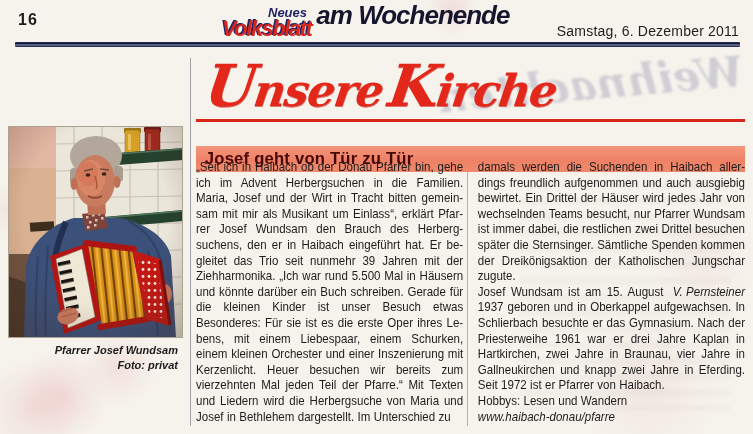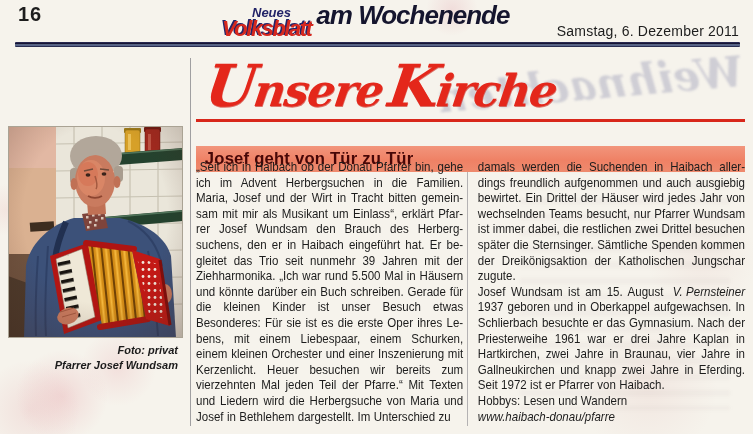--- a/index.html
+++ b/index.html
@@ -14,27 +14,27 @@
       radial-gradient(circle at 30px 410px, rgba(210,110,120,0.14), rgba(210,110,120,0) 50px),
       radial-gradient(circle at 6px 210px, rgba(220,130,130,0.12), rgba(220,130,130,0) 26px),
       radial-gradient(circle at 648px 388px, rgba(200,120,120,0.10), rgba(200,120,120,0) 70px),
       radial-gradient(circle at 702px 260px, rgba(200,120,120,0.08), rgba(200,120,120,0) 55px),
       radial-gradient(circle at 452px 10px,  rgba(215,120,140,0.18), rgba(215,120,140,0) 26px),
       #f6f3ec;
     overflow:hidden;
   }
 
   
-  .page-number { position:absolute; left:18px; top:3px; font-size:20px; font-weight:bold; letter-spacing:1px; }
+  .page-number { position:absolute; left:18px; top:11px; font-size:16px; font-weight:bold; letter-spacing:1px; }
   .date { position:absolute; right:14px; top:23px; font-size:14px; letter-spacing:0.2px; }
   .masthead { position:absolute; left:222px; top:1px; display:flex; align-items:flex-end; white-space:nowrap; }
   .mh-stack { display:flex; flex-direction:column; align-items:flex-start; }
   .mh-neues {
     font-style:italic; font-weight:bold; font-size:13px; color:#232468;
-    margin-left:30px; margin-bottom:-7px; position:relative; z-index:2; letter-spacing:0;
+    margin-left:46px; margin-bottom:-7px; position:relative; z-index:2; letter-spacing:0;
   }
   .mh-volksblatt {
     font-style:italic; font-weight:bold; font-size:22px; line-height:32px; color:#d6281e;
     letter-spacing:-1.5px; text-shadow:-1.5px -1.5px 0 #232468;
   }
   .mh-suffix {
     font-style:italic; font-weight:bold; font-size:26px; line-height:28px; color:#15152e;
     letter-spacing:-1px; margin-left:5px; margin-bottom:16px;
   }
   .header-rule {
@@ -254,22 +254,22 @@
       <path d="M152,134 L162,199" stroke="#7e0e0c" stroke-width="3"></path>
       <ellipse cx="60" cy="190" rx="11" ry="8" fill="#c67c61" transform="rotate(-20 60 190)"></ellipse>
       <path d="M52,186 L66,182 M54,191 L68,187" stroke="#a05a42" stroke-width="1" fill="none"></path>
 
       <rect x="0" y="0" width="175" height="212" fill="url(#vig)"></rect>
       <rect x="0.5" y="0.5" width="174" height="211" fill="none" stroke="#aaa395" stroke-width="1"></rect>
     </svg>
   </div>
 
   <div class="photo-caption">
+    <div>Pfarrer Josef Wundsam</div>
     <div>Foto: privat</div>
-    <div>Pfarrer Josef Wundsam</div>
   </div>
 
   <div class="columns">
     <div class="col">
       <p>„Seit ich in Haibach ob der Donau Pfarrer bin, ge­he ich im Advent Herberg­suchen in die Familien. Maria, Josef und der Wirt in Tracht bitten gemein­sam mit mir als Musikant um Einlass“, erklärt Pfar­rer Josef Wundsam den Brauch des Herberg­suchens, den er in Haibach eingeführt hat. Er be­gleitet das Trio seit nunmehr 39 Jahren mit der Ziehharmonika. „Ich war rund 5.500 Mal in Häu­sern und könnte darüber ein Buch schreiben. Ge­rade für die kleinen Kinder ist unser Besuch etwas Besonderes: Für sie ist es die erste Oper ihres Le­bens, mit einem Liebespaar, einem Schurken, einem kleinen Orchester und einer Inszenierung mit Kerzenlicht. Heuer besuchen wir bereits zum vierzehnten Mal jeden Teil der Pfarre.“ Mit Texten und Liedern wird die Herbergsuche von Maria und Josef in Bethlehem dargestellt. Im Unterschied zu</p>
     </div>
     <div class="col">
       <p>damals werden die Suchenden in Haibach aller­dings freundlich aufgenommen und auch ausgiebig bewirtet. Ein Drittel der Häuser wird jedes Jahr von wechselnden Teams besucht, nur Pfarrer Wundsam ist immer dabei, die restlichen zwei Drittel besuchen später die Sternsinger. Sämtliche Spenden kommen der Dreikönigs­aktion der Ka­tholischen Jungschar zugute.</p>
       <p><span class="byline">V. Pernsteiner</span><span>Josef Wundsam ist am 15. August 1937 geboren und in Oberkappel aufgewachsen. In Schlierbach besuchte er das Gymnasium. Nach der Priester­weihe 1961 war er drei Jahre Kaplan in Hartkir­chen, zwei Jahre in Braunau, vier Jahre in Gallneu­kirchen und knapp zwei Jahre in Eferding. Seit 1972 ist er Pfarrer von Haibach.</span></p>
       <p>Hobbys: Lesen und Wandern</p>

